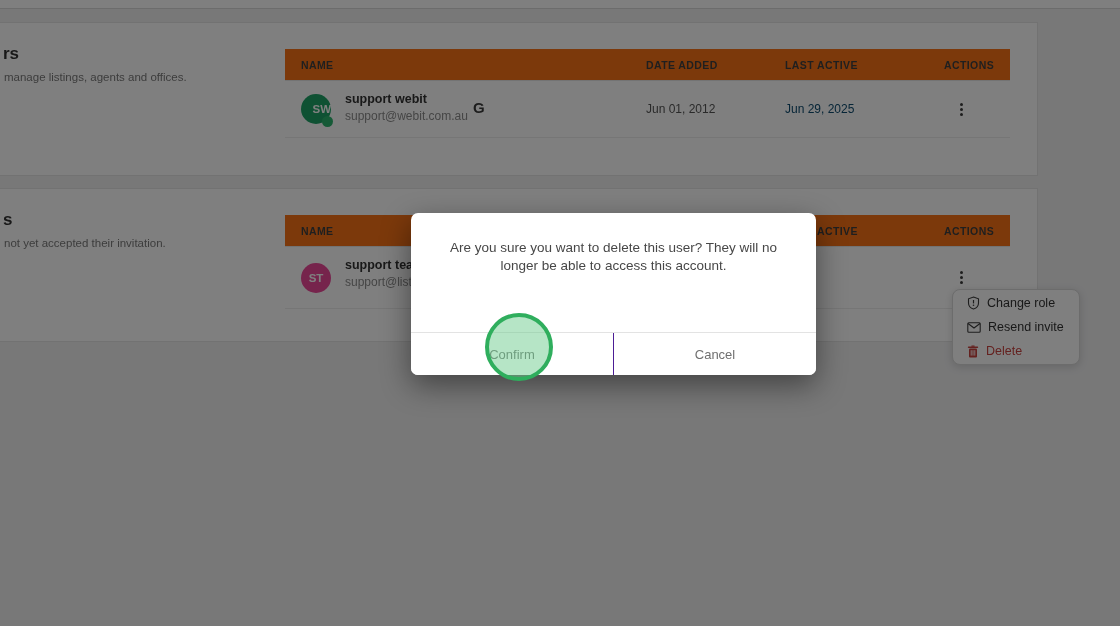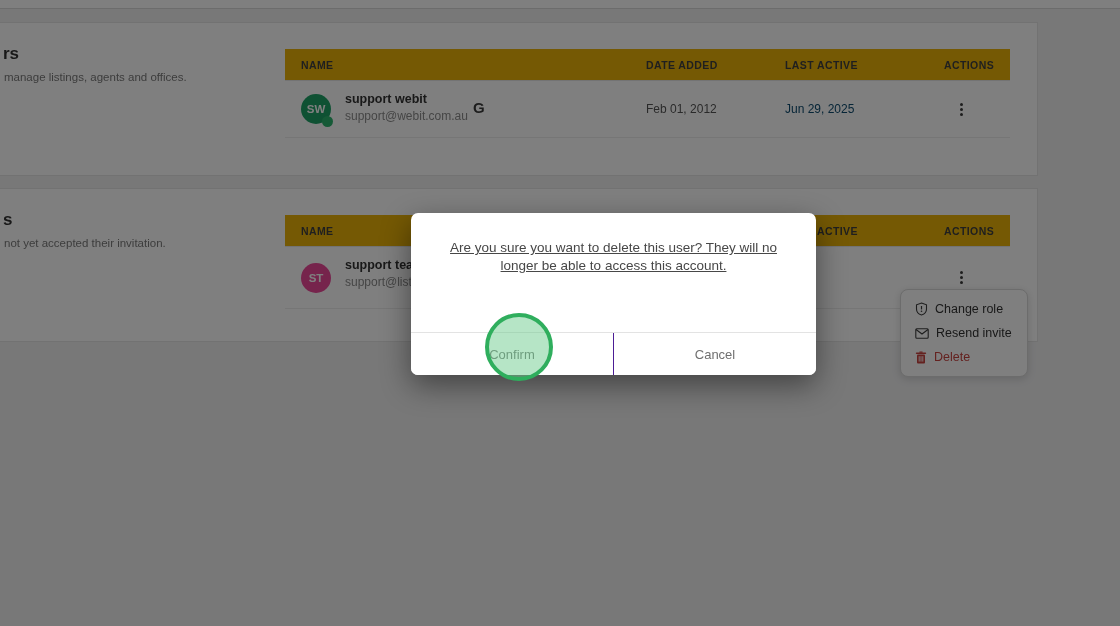--- a/index.html
+++ b/index.html
@@ -29,21 +29,21 @@
     font-size:17px; font-weight:700; color:#333; line-height:22px;
   }
   .section-desc {
     position:absolute; left:4px; top:44px;
     font-size:11.5px; color:#7a7a7a; line-height:20px;
   }
 
   
   .table { position:absolute; left:285px; top:26px; width:725px; }
   .thead {
-    position:relative; height:32px; background:#eab308;
+    position:relative; height:32px; background:#f97316;
     border-bottom:1px solid #e6e6e6;
   }
   .th {
     position:absolute; top:0; line-height:32px;
     font-size:10.5px; font-weight:700; color:#3f3f3f; letter-spacing:.4px;
   }
   .col-name   { left:16px; }
   .col-date   { left:361px; }
   .col-last   { left:500px; }
   .col-actions{ left:659px; }
@@ -51,44 +51,44 @@
   .trow { position:relative; border-bottom:1px solid #ececec; }
   .card-1 .trow { height:57px; }
   .card-2 .trow { height:62px; }
 
   .avatar {
     position:absolute; left:16px; top:50%; margin-top:-15px;
     width:30px; height:30px; border-radius:50%;
     color:#fff; font-size:11.5px; font-weight:700;
     display:flex; align-items:center; justify-content:center;
   }
-  .avatar-green { background:#1fa267; }
+  .avatar-green { background:#1fa267;justify-content:flex-end; }
   .avatar-blue  { background:#ec4899; }
   .status-dot {
     position:absolute; right:-2px; bottom:-3px;
     width:11px; height:11px; border-radius:50%; background:#2db56e;
   }
   .user-name  { position:absolute; left:60px; top:11px; font-size:12.5px; font-weight:700; color:#333; }
   .user-email { position:absolute; left:60px; top:28px; font-size:12px; color:#8b8b8b; }
   .provider-g { position:absolute; left:188px; top:50%; margin-top:-10px; font-size:15px; font-weight:700; color:#3a3a3a; }
   .cell-date  { position:absolute; left:361px; top:0; bottom:0; display:flex; align-items:center; font-size:12px; color:#555; }
   .cell-last  { position:absolute; left:500px; top:0; bottom:0; display:flex; align-items:center; font-size:12px; color:#0c4a6e; }
 
   .kebab {
     position:absolute; left:668px; top:50%; margin-top:-9px;
     width:16px; height:18px; display:flex; flex-direction:column;
     align-items:center; justify-content:center; gap:2px; cursor:pointer;
   }
   .kebab i { width:3px; height:3px; border-radius:50%; background:#3c3c3c; }
 
   
   .context-menu {
-    position:absolute; left:900px; top:289px; width:128px; z-index:2;
+    position:absolute; left:952px; top:289px; width:128px; z-index:2;
     background:#ffffff; border:1px solid #d8d8d8; border-radius:8px;
-    box-shadow:0 2px 8px rgba(0,0,0,.15); padding:7px 0;
+    box-shadow:0 2px 8px rgba(0,0,0,.15); padding:1px 0;
   }
   .menu-item {
     height:24px; display:flex; align-items:center; gap:7px;
     padding-left:14px; font-size:12.5px; color:#333; cursor:pointer;
   }
   .menu-item.danger { color:#c9433f; }
   .menu-item svg { flex:0 0 auto; }
 
   
   .overlay {
@@ -108,21 +108,21 @@
   .modal-title {
     position:absolute; left:14px; top:0; line-height:40px;
     font-size:15px; font-weight:700; color:#ffffff;
   }
   .modal-close {
     position:absolute; right:11px; top:11px; width:18px; height:18px;
     display:flex; align-items:center; justify-content:center; cursor:pointer;
   }
   .modal-body {
     padding:26px 26px 0; text-align:center;
-    font-size:13.5px; color:#474747; line-height:17.5px;text-decoration:underline;
+    font-size:13.5px; color:#474747; line-height:17.5px;
   }
   .modal-footer {
     position:absolute; left:0; right:0; bottom:0; height:43px;
     border-top:1px solid #e3e3e3; display:flex;
   }
   .modal-btn {
     flex:1; display:flex; align-items:center; justify-content:center;
     font-size:13px; color:#6f6f6f; cursor:pointer; background:#fff;
   }
   .btn-confirm { border-right:1px solid #4c1d95; border-radius:0 0 0 7px; }
@@ -152,21 +152,21 @@
       <span class="th col-actions">ACTIONS</span>
     </div>
     <div class="trow">
       <div class="avatar avatar-green">
         <span>SW</span>
         <span class="status-dot"></span>
       </div>
       <div class="user-name">support webit</div>
       <div class="user-email">support@webit.com.au</div>
       <div class="provider-g">G</div>
-      <div class="cell-date">Feb 01, 2012</div>
+      <div class="cell-date">Jun 01, 2012</div>
       <div class="cell-last">Jun 29, 2025</div>
       <div class="kebab">
           <i></i>
           <i></i>
           <i></i>
         </div>
     </div>
   </div>
 </div>
 

